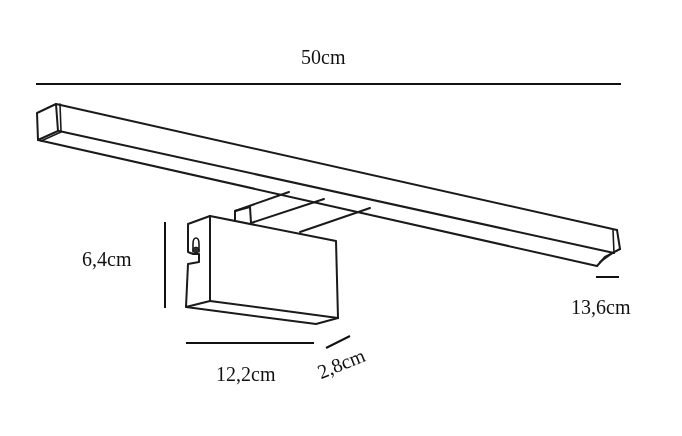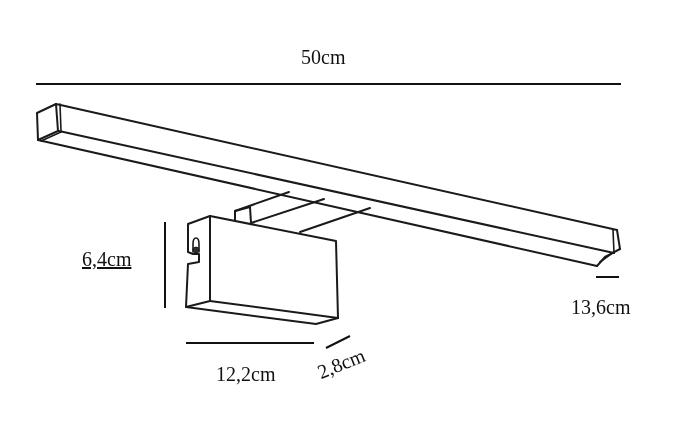--- a/index.html
+++ b/index.html
@@ -62,17 +62,17 @@
     <line class="dim" x1="165" y1="222" x2="165" y2="308"></line>
 
     <line class="dim" x1="186" y1="343" x2="314" y2="343"></line>
 
     <line class="dim" x1="326" y1="348" x2="350" y2="336"></line>
 
     <line class="dim" x1="596" y1="277" x2="619" y2="277"></line>
   </svg>
 
   <span class="label" style="left:301px; top:47px;">50cm</span>
-  <span class="label" style="left:82px; top:249px;text-decoration:underline;">6,4cm</span>
+  <span class="label" style="left:82px; top:249px;">6,4cm</span>
   <span class="label" style="left:216px; top:364px;text-align:right;">12,2cm</span>
   <span class="label" style="left:322px; top:362px; transform: rotate(-22deg); transform-origin: left bottom;">2,8cm</span>
   <span class="label" style="left:571px; top:297px;font-family:Liberation Serif, serif;">13,6cm</span>
 </div>
 
 </body></html>

